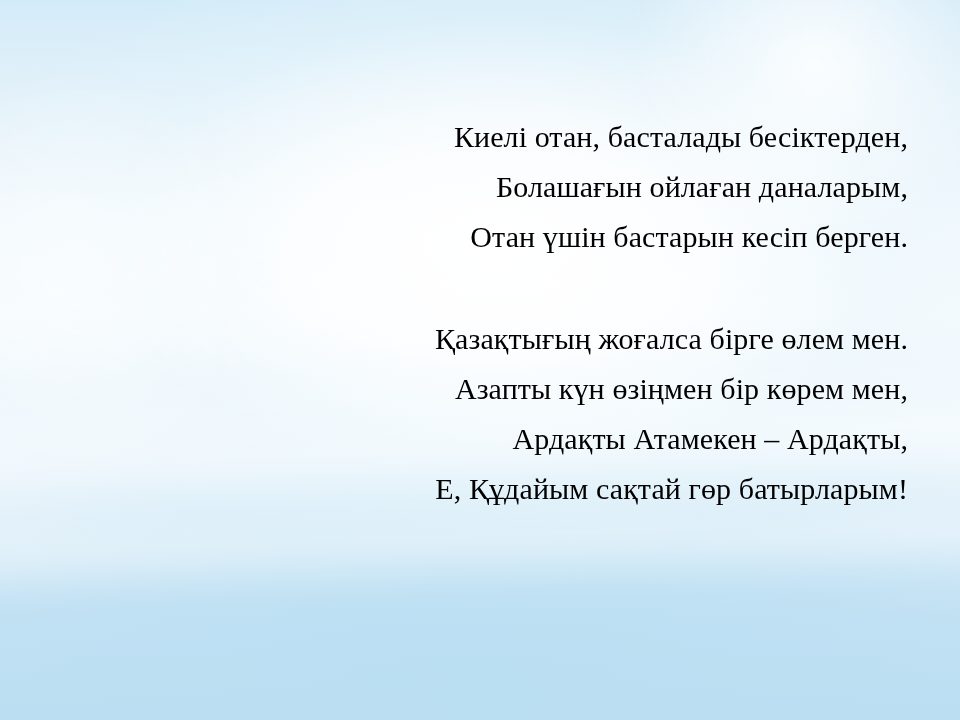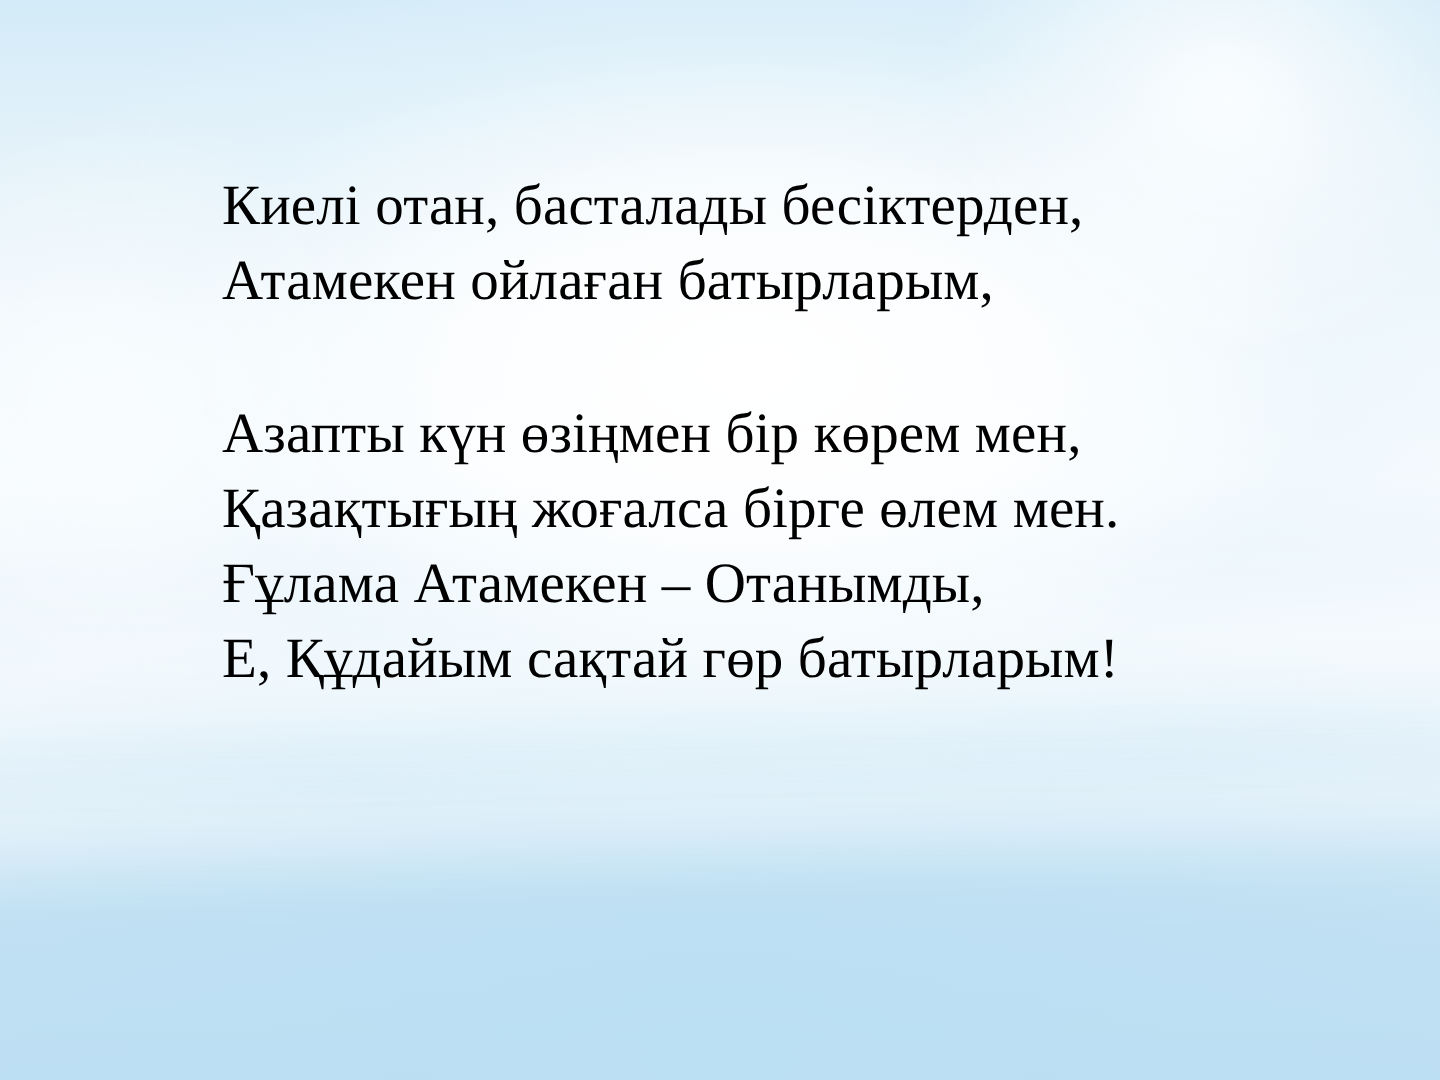--- a/index.html
+++ b/index.html
@@ -76,45 +76,47 @@
   }
 
   .stanza {
     margin: 0 0 0 0;
   }
   .stanza + .stanza {
     margin-top: 52px;
   }
 
   .line {
-    font-size: 38px;
+    font-size: 30px;
     line-height: 50px;
     color: #000000;
     white-space: pre;
     letter-spacing: 0.1px;
+    text-align: right;
   }
 </style>
 </head>
 <body>
 
 <div class="slide">
 
   <div class="corner-glow"></div>
   <div class="left-glow"></div>
   <div class="sweep-a"></div>
   <div class="sweep-b"></div>
 
   <div class="poem-block">
 
     <div class="stanza">
       <div class="line">Киелі отан, басталады бесіктерден,</div>
-      <div class="line">Атамекен ойлаған батырларым,</div>
+      <div class="line">Болашағын ойлаған даналарым,</div>
+      <div class="line">Отан үшін бастарын кесіп берген.</div>
     </div>
 
     <div class="stanza">
+      <div class="line">Қазақтығың жоғалса бірге өлем мен.</div>
       <div class="line">Азапты күн өзіңмен бір көрем мен,</div>
-      <div class="line">Қазақтығың жоғалса бірге өлем мен.</div>
-      <div class="line">Ғұлама Атамекен – Отанымды,</div>
+      <div class="line">Ардақты Атамекен – Ардақты,</div>
       <div class="line">Е, Құдайым сақтай гөр батырларым!</div>
     </div>
 
   </div>
 </div>
 
 </body></html>

